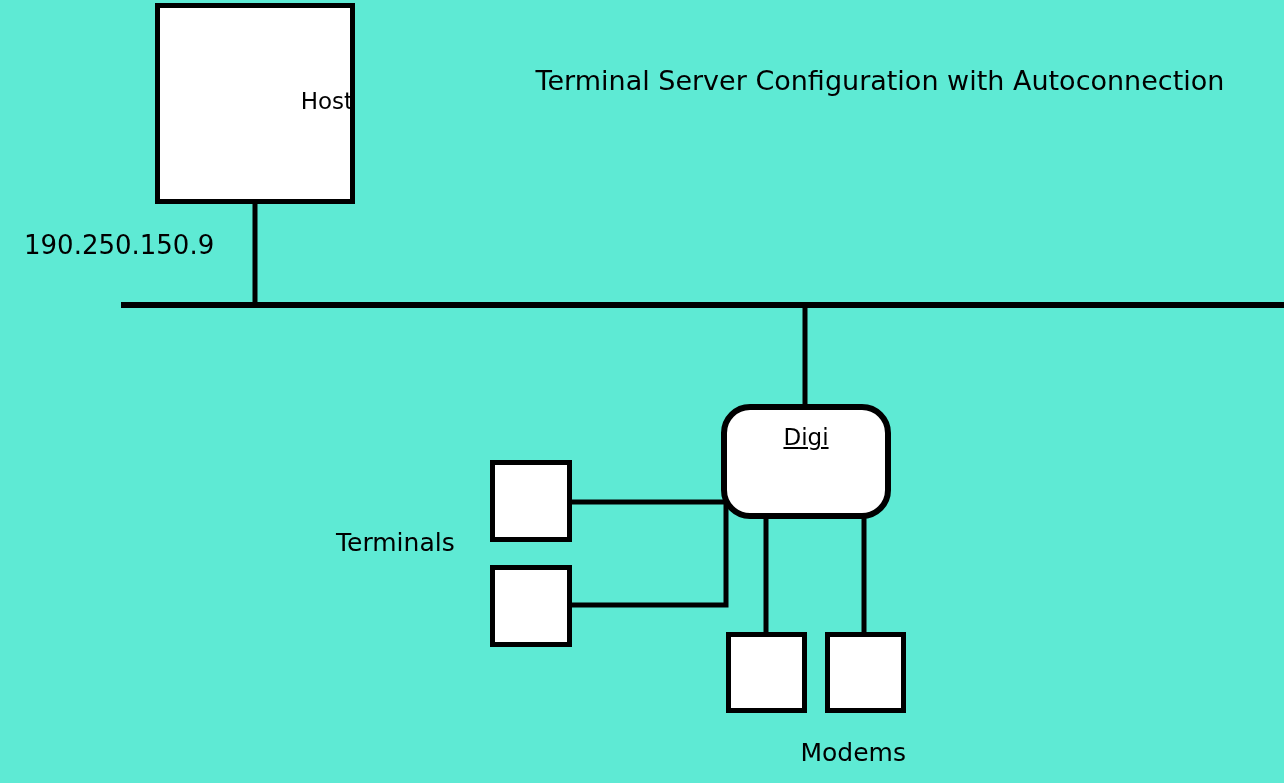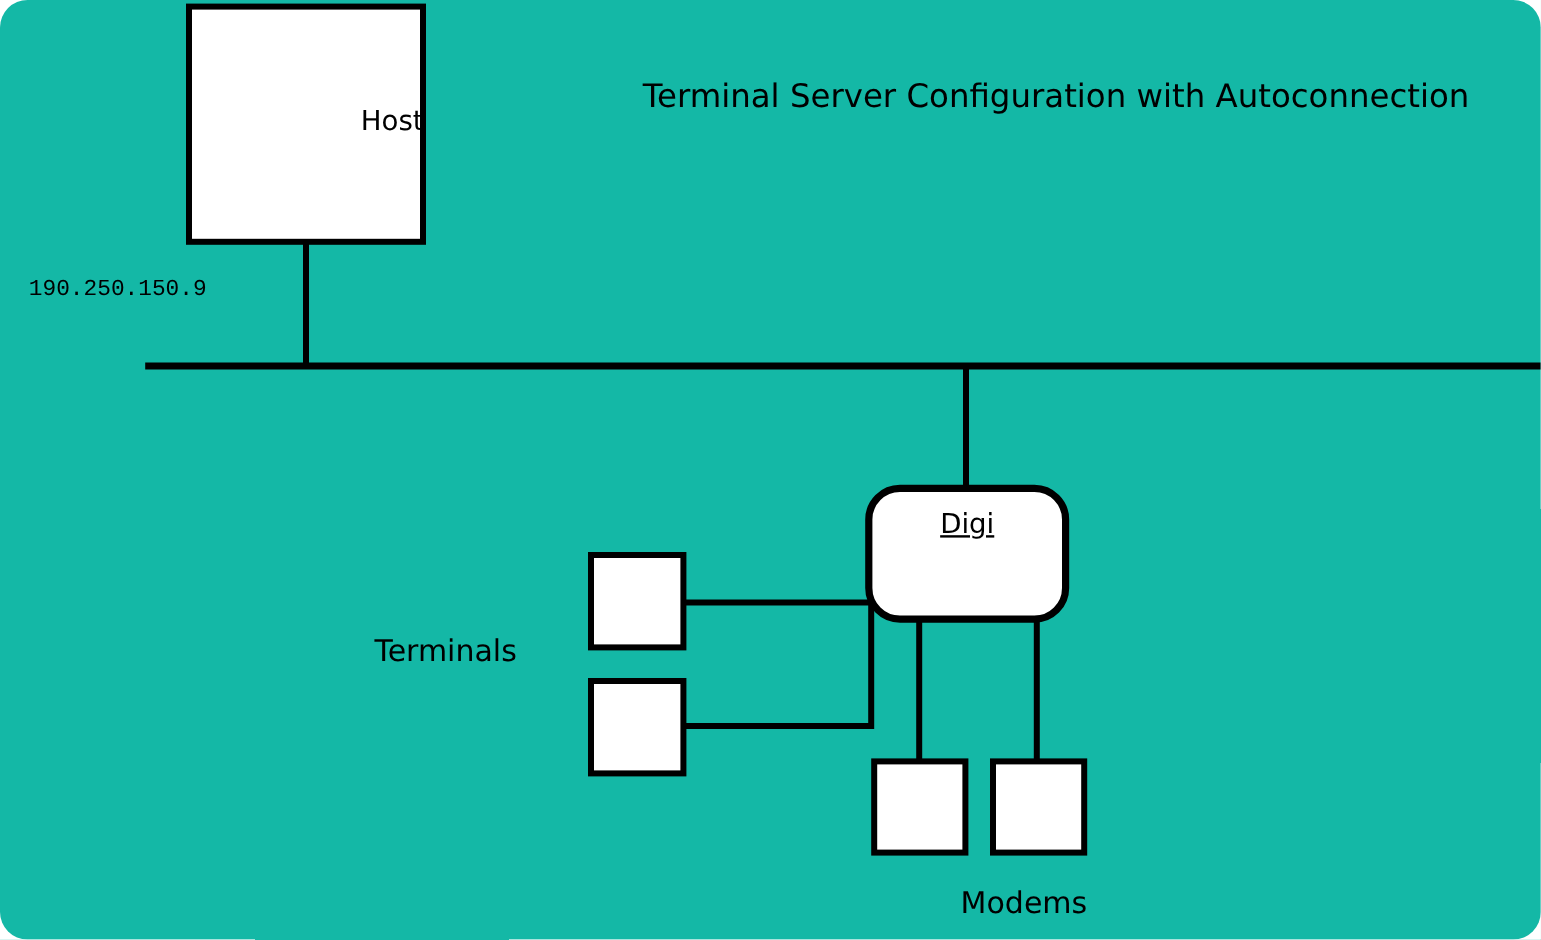--- a/index.html
+++ b/index.html
@@ -9,23 +9,22 @@
     background: #ffffff;
   }
   body {
     font-family: "DejaVu Sans", sans-serif;
     color: #000000;
   }
   #diagram-root {
     position: relative;
     width: 1284px;
     height: 783px;
-    background: #14b8a6;
+    background: #5eead4;
     overflow: hidden;
-    border-radius: 23px;
   }
   #diagram-svg {
     position: absolute;
     left: 0;
     top: 0;
     width: 1284px;
     height: 783px;
     display: block;
   }
   .node-box {
@@ -54,22 +53,21 @@
     font-family: "DejaVu Sans", sans-serif;
     font-weight: 400;
   }
   .txt-title {
     font-size: 27px;
   }
   .txt-node {
     font-size: 23px;
   }
   .txt-addr {
-    font-size: 19px;
-    font-family: Liberation Mono, monospace;
+    font-size: 26px;
   }
   .txt-group {
     font-size: 25px;
   }
 </style>
 </head>
 <body>
 
 <div id="diagram-root">
 
@@ -104,17 +102,17 @@
 
   <div style="position:absolute; left:157px; top:88px; width:196px; text-align:right;" class="txt txt-node">Host</div>
 
   <div style="position:absolute; left:24px; top:230px;" class="txt txt-addr">190.250.150.9</div>
 
 
   <div style="position:absolute; left:724px; top:424px; width:164px; text-align:center; line-height:1.16;text-decoration:underline;">
     <div class="txt txt-node">Digi</div>
   </div>
 
-  <div style="position:absolute; left:312px; top:528px;" class="txt txt-group">Terminals</div>
+  <div style="position:absolute; left:336px; top:528px;" class="txt txt-group">Terminals</div>
 
   <div style="position:absolute; left:726px; top:738px; width:180px; text-align:right;" class="txt txt-group">Modems</div>
 
 </div>
 
 </body></html>

